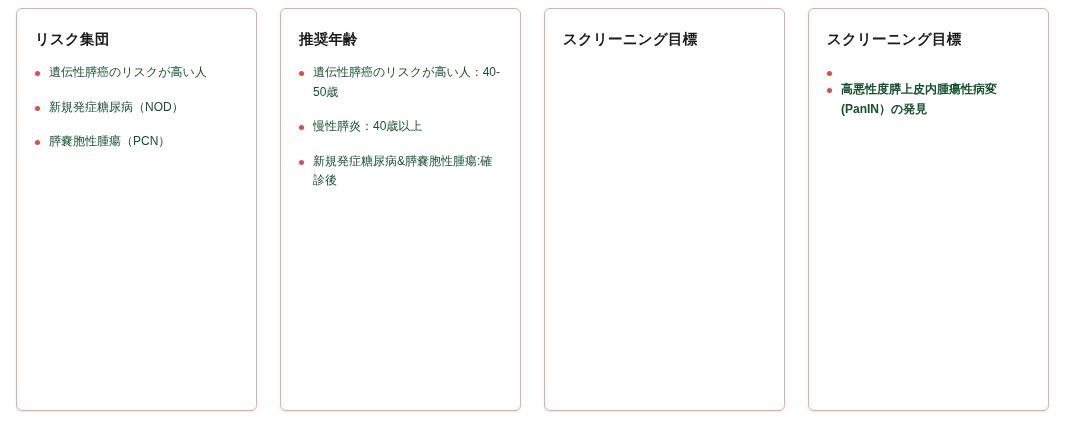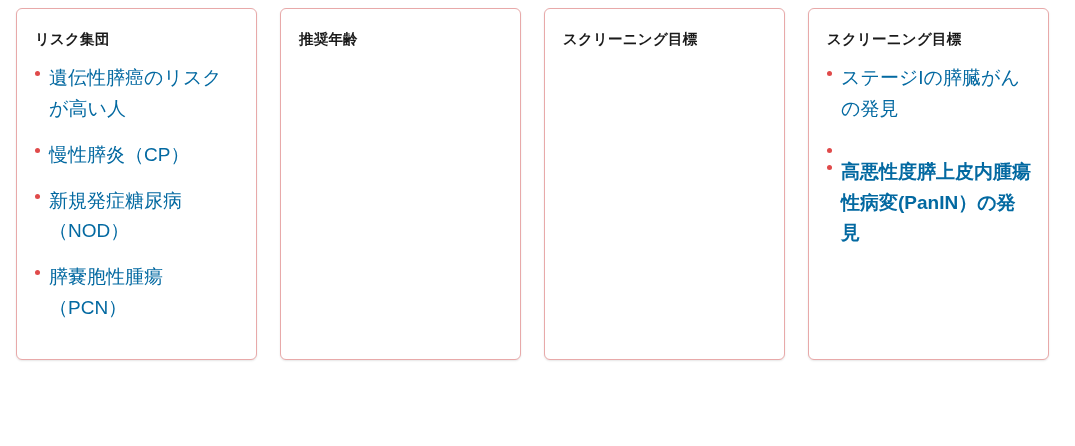--- a/index.html
+++ b/index.html
@@ -21,21 +21,21 @@
     padding: 8px 0 0 0;
   }
   .cards {
     display: flex;
     gap: 23px;
     padding-left: 16px;
   }
   .card {
     box-sizing: border-box;
     width: 241px;
-    height: 352px;
+    height: 403px;
     background: #ffffff;
     border: 1px solid #e8a9a9;
     border-radius: 6px;
     box-shadow: 0 1px 2px rgba(0,0,0,0.10);
     padding: 20px 16px 2px 16px;
     overflow: hidden;
   }
   .card-title {
     font-size: 14.5px;
     font-weight: bold;
@@ -46,23 +46,23 @@
   }
   ul.bullets {
     list-style: none;
     margin: 0;
     padding: 0;
   }
   ul.bullets li {
     position: relative;
     padding-left: 16px;
     margin-bottom: 15px;
-    font-size: 19px;
+    font-size: 12px;
     line-height: 1.62;
-    color: #0369a1;
+    color: #14532d;
   }
   ul.bullets li::before {
     content: "";
     position: absolute;
     left: 2px;
     top: 8px;
     width: 5px;
     height: 5px;
     border-radius: 50%;
     background: #e04a4a;
@@ -86,37 +86,40 @@
 </head>
 <body>
 
 <div class="board">
   <div class="cards">
 
     <div class="card">
       <div class="card-title">リスク集団</div>
       <ul class="bullets">
         <li>遺伝性膵癌のリスクが高い人</li>
-        <li>慢性膵炎（CP）</li>
         <li>新規発症糖尿病（NOD）</li>
         <li>膵嚢胞性腫瘍（PCN）</li>
       </ul>
     </div>
 
     <div class="card">
       <div class="card-title">推奨年齢</div>
+      <ul class="bullets">
+        <li>遺伝性膵癌のリスクが高い人：40-50歳</li>
+        <li>慢性膵炎：40歳以上</li>
+        <li>新規発症糖尿病&amp;膵嚢胞性腫瘍:確診後</li>
+      </ul>
     </div>
 
     <div class="card">
       <div class="card-title">スクリーニング目標</div>
     </div>
 
     <div class="card">
       <div class="card-title">スクリーニング目標</div>
       <ul class="bullets">
-        <li>ステージIの膵臓がんの発見</li>
         <li class="empty-bullet"></li>
         <li class="no-bullet-text">高悪性度膵上皮内腫瘍性病変(PanIN）の発見</li>
       </ul>
     </div>
 
   </div>
 </div>
 
 </body></html>

